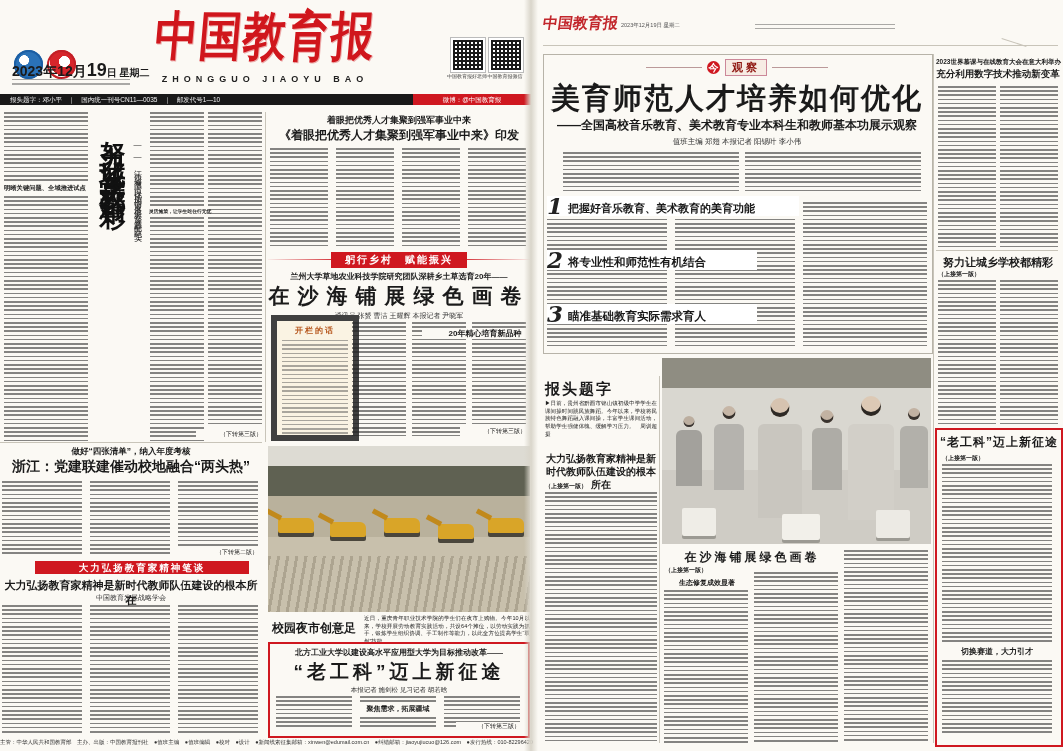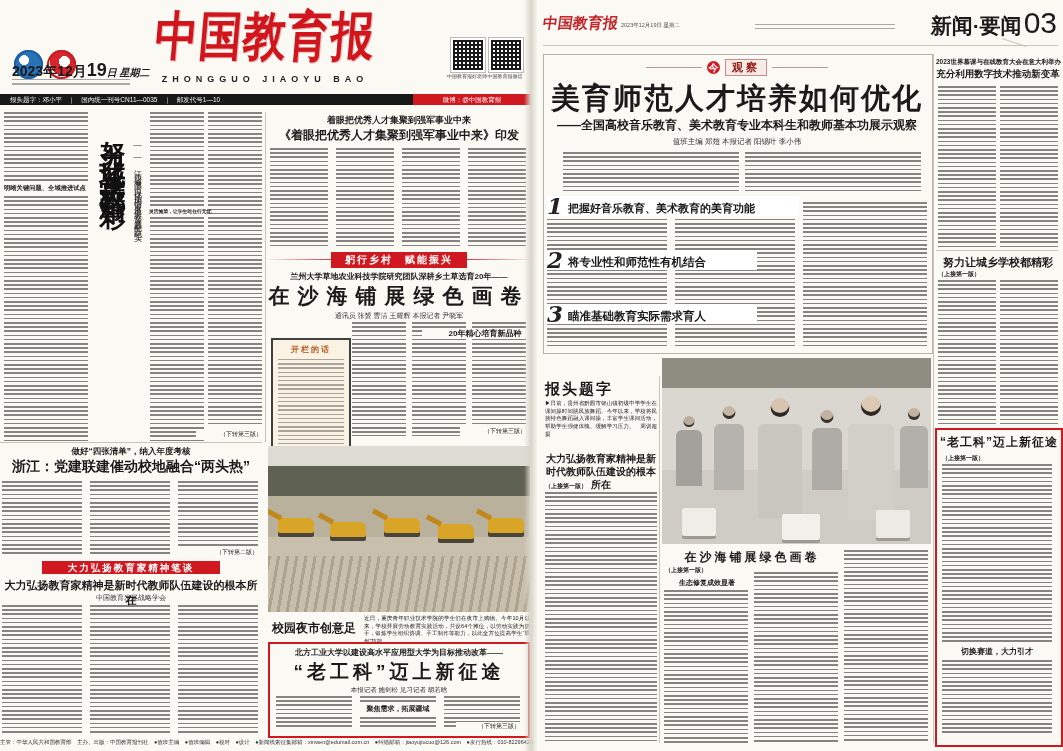--- a/index.html
+++ b/index.html
@@ -32,21 +32,21 @@
 <body>
 
 <div id="canvas">
 
   <div class="abs" style="left:0;top:0;width:531px;height:751px;">
 
     <div class="abs" style="left:14px;top:50px;width:29px;height:29px;border-radius:50%;background:radial-gradient(circle at 35% 35%,#fff 0 18%,#2a72b8 19% 60%,#1b5ea3 100%);box-shadow:inset 0 0 0 2px #1b5ea3;"></div>
     <div class="abs" style="left:47px;top:50px;width:29px;height:29px;border-radius:50%;background:radial-gradient(circle at 60% 40%,#fff 0 22%,#d6252b 23% 58%,#fff 59% 70%,#d6252b 71% 100%);box-shadow:inset 0 0 0 2px #c21f26;"></div>
 
     <div class="abs" style="left:12px;top:60px;width:150px;white-space:nowrap;">
-      <span class="b" style="font-size:14px;">2023年12月</span><span class="b" style="font-size:18px;">19</span><span class="b" style="font-size:10px;font-style:italic;">日 星期二</span>
+      <span class="b" style="font-size:14px;">2023年12月</span><span class="b" style="font-size:18px;">19</span><span class="b" style="font-size:10px;">日 星期二</span>
     </div>
     <div class="abs txl" style="left:12px;top:79px;width:118px;height:8px;"></div>
 
     <div class="abs ctr" style="left:150px;top:8px;width:230px;font-size:43px;font-weight:900;color:#d0161c;font-family:'DejaVu Serif',serif;transform:skewX(-5deg) scaleY(1.22);letter-spacing:1px;text-shadow:1px 1px 0 rgba(208,22,28,.35);">中国教育报</div>
     <div class="abs ctr b" style="left:150px;top:74px;width:230px;font-size:9px;letter-spacing:5px;color:#222;">ZHONGGUO JIAOYU BAO</div>
 
     <div class="abs qr" style="left:451px;top:38px;width:30px;height:30px;"></div>
     <div class="abs qr" style="left:489px;top:38px;width:30px;height:30px;"></div>
     <div class="abs ctr" style="left:441px;top:73px;width:52px;font-size:5px;color:#444;">中国教育报好老师</div>
     <div class="abs ctr" style="left:481px;top:73px;width:48px;font-size:5px;color:#444;">中国教育报微信</div>
@@ -80,39 +80,39 @@
 
     <div class="abs" style="left:268px;top:252px;width:262px;height:15px;display:flex;align-items:center;">
       <span class="banner-line"></span>
       <span class="b" style="background:#cf1820;color:#fff;font-size:10px;padding:1px 14px;letter-spacing:2px;white-space:nowrap;">躬行乡村　赋能振兴</span>
       <span class="banner-line rev"></span>
     </div>
 
     <div class="abs ctr b" style="left:268px;top:271px;width:262px;font-size:8px;color:#222;">兰州大学草地农业科技学院研究团队深耕乡土草选育20年——</div>
     <div class="abs ctr b" style="left:268px;top:282px;width:262px;font-size:21px;letter-spacing:8px;">在沙海铺展绿色画卷</div>
     <div class="abs ctr" style="left:268px;top:311px;width:262px;font-size:7px;color:#333;">通讯员 张赟 曹洁 王耀辉 本报记者 尹晓军</div>
-    <div class="abs" style="left:271px;top:338px;width:76px;height:114px;background:#faf3e3;border:2px solid #404040;">
+    <div class="abs" style="left:271px;top:315px;width:76px;height:114px;background:#faf3e3;border:6px solid #404040;">
       <div class="ctr b" style="margin-top:4px;font-size:8px;color:#b5541a;letter-spacing:2px;">开栏的话</div>
       <div class="txl" style="margin:4px 5px 0 5px;height:96px;"></div>
     </div>
     <div class="abs tx" style="left:352px;top:322px;width:54px;height:114px;"></div>
     <div class="abs tx" style="left:412px;top:322px;width:54px;height:114px;"></div>
     <div class="abs tx" style="left:472px;top:322px;width:54px;height:114px;"></div>
     <div class="abs ctr b wbg" style="left:422px;top:328px;width:126px;font-size:8px;">20年精心培育新品种</div>
     <div class="abs wbg" style="left:460px;top:427px;width:66px;font-size:6px;text-align:right;">（下转第三版）</div>
 
     <div class="abs rule" style="left:0;top:442px;width:262px;height:1px;"></div>
     <div class="abs ctr b" style="left:0;top:446px;width:262px;font-size:8.5px;">做好“四张清单”，纳入年度考核</div>
     <div class="abs ctr b" style="left:0;top:458px;width:262px;font-size:14px;">浙江：党建联建催动校地融合“两头热”</div>
     <div class="abs tx" style="left:2px;top:481px;width:80px;height:76px;"></div>
     <div class="abs tx" style="left:90px;top:481px;width:80px;height:76px;"></div>
     <div class="abs tx" style="left:178px;top:481px;width:80px;height:66px;"></div>
     <div class="abs wbg" style="left:192px;top:548px;width:66px;font-size:6px;text-align:right;">（下转第二版）</div>
 
-    <div class="abs ctr b" style="left:42px;top:561px;width:178px;height:13px;line-height:13px;background:#cf1820;color:#fff;font-size:9.5px;letter-spacing:2px;">大力弘扬教育家精神笔谈</div>
+    <div class="abs ctr b" style="left:35px;top:561px;width:214px;height:13px;line-height:13px;background:#cf1820;color:#fff;font-size:9.5px;letter-spacing:2px;">大力弘扬教育家精神笔谈</div>
     <div class="abs ctr b" style="left:0;top:578px;width:262px;font-size:11px;">大力弘扬教育家精神是新时代教师队伍建设的根本所在</div>
     <div class="abs ctr" style="left:0;top:593px;width:262px;font-size:7px;color:#333;">中国教育发展战略学会</div>
     <div class="abs tx" style="left:2px;top:605px;width:80px;height:128px;"></div>
     <div class="abs tx" style="left:90px;top:605px;width:80px;height:128px;"></div>
     <div class="abs tx" style="left:178px;top:605px;width:80px;height:128px;"></div>
 
     <div class="abs" style="left:268px;top:446px;width:262px;height:166px;overflow:hidden;background:linear-gradient(180deg,#dddbd3 0 12%,#5f6152 12% 30%,#b9b19c 30% 55%,#c8c0ac 55% 100%);">
       <div class="machine" style="left:10px;top:72px;"></div>
       <div class="machine" style="left:62px;top:76px;"></div>
       <div class="machine" style="left:116px;top:72px;"></div>
@@ -138,24 +138,20 @@
     <div class="abs ctr" style="left:0;top:739px;width:531px;font-size:5.5px;color:#333;white-space:nowrap;">主管：中华人民共和国教育部　主办、出版：中国教育报刊社　●值班主编　●值班编辑　●校对　●设计　●新闻线索征集邮箱：xinwen@edumail.com.cn　●纠错邮箱：jiaoyujiucuo@126.com　●发行热线：010-82296420</div>
   </div>
 
   <div class="abs" style="left:524px;top:0;width:14px;height:751px;background:linear-gradient(90deg,transparent,#d9d5ca,transparent);"></div>
 
   <div class="abs" style="left:533px;top:0;width:530px;height:751px;">
 
     <div class="abs b" style="left:10px;top:14px;font-family:'DejaVu Serif',serif;font-size:15px;color:#c2262b;transform:skewX(-8deg);">中国教育报</div>
     <div class="abs" style="left:88px;top:22px;font-size:5.5px;color:#555;">2023年12月19日 星期二</div>
     <div class="abs txl" style="left:222px;top:24px;width:140px;height:5px;"></div>
-    <div class="abs" style="right:6px;top:6px;display:flex;align-items:baseline;gap:2px;">
-      <span class="b" style="font-size:21px;">新闻·要闻</span>
-      <span style="font-size:30px;font-weight:500;">03</span>
-    </div>
     <div class="abs rule" style="left:10px;top:45px;width:515px;height:1px;"></div>
     <div class="abs rule" style="left:468px;top:42px;width:26px;height:1px;transform:rotate(18deg);"></div>
 
     <div class="abs" style="left:10px;top:54px;width:388px;height:298px;border:1px solid #b7b3a8;"></div>
     <div class="abs" style="left:10px;top:59px;width:388px;display:flex;align-items:center;justify-content:center;gap:5px;">
       <span style="width:56px;height:1px;background:#b99;"></span>
       <span class="b" style="background:#cf1820;color:#fff;font-size:10px;width:13px;height:13px;line-height:13px;text-align:center;border-radius:50%;">今</span>
       <span class="b" style="color:#8e150f;font-size:11px;letter-spacing:3px;border:1px solid #c89;padding:0 6px;background:#f7ece4;">观察</span>
       <span style="width:56px;height:1px;background:#b99;"></span>
     </div>

